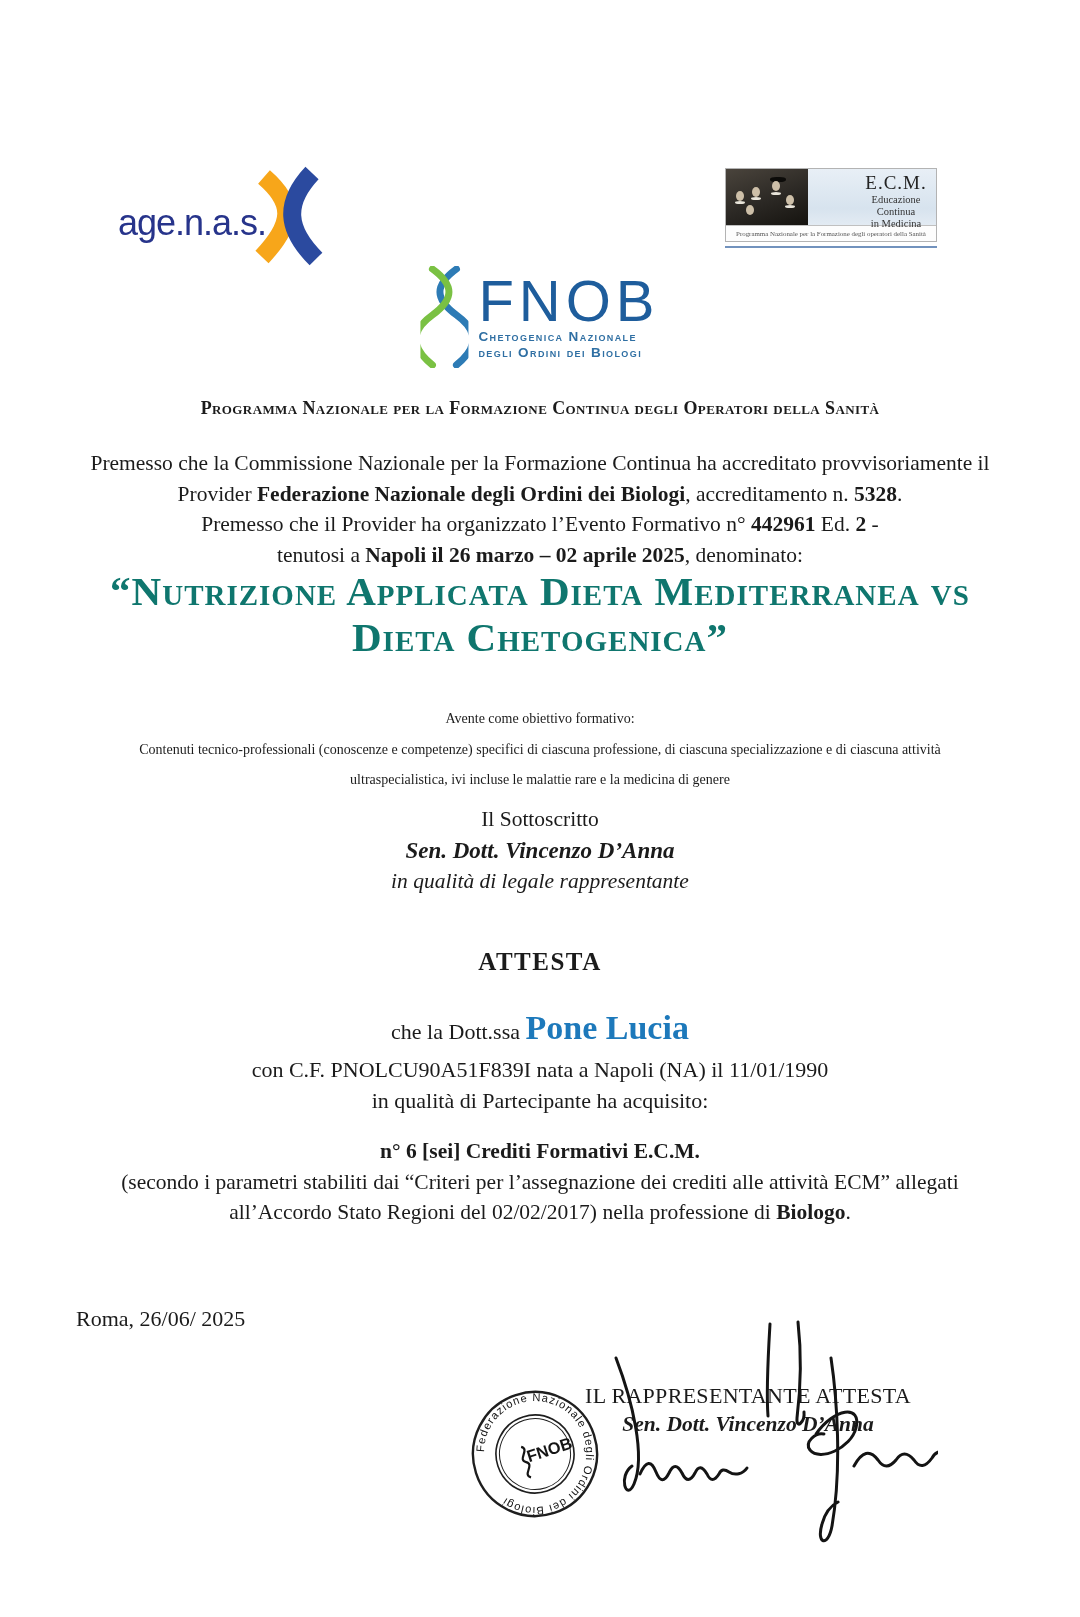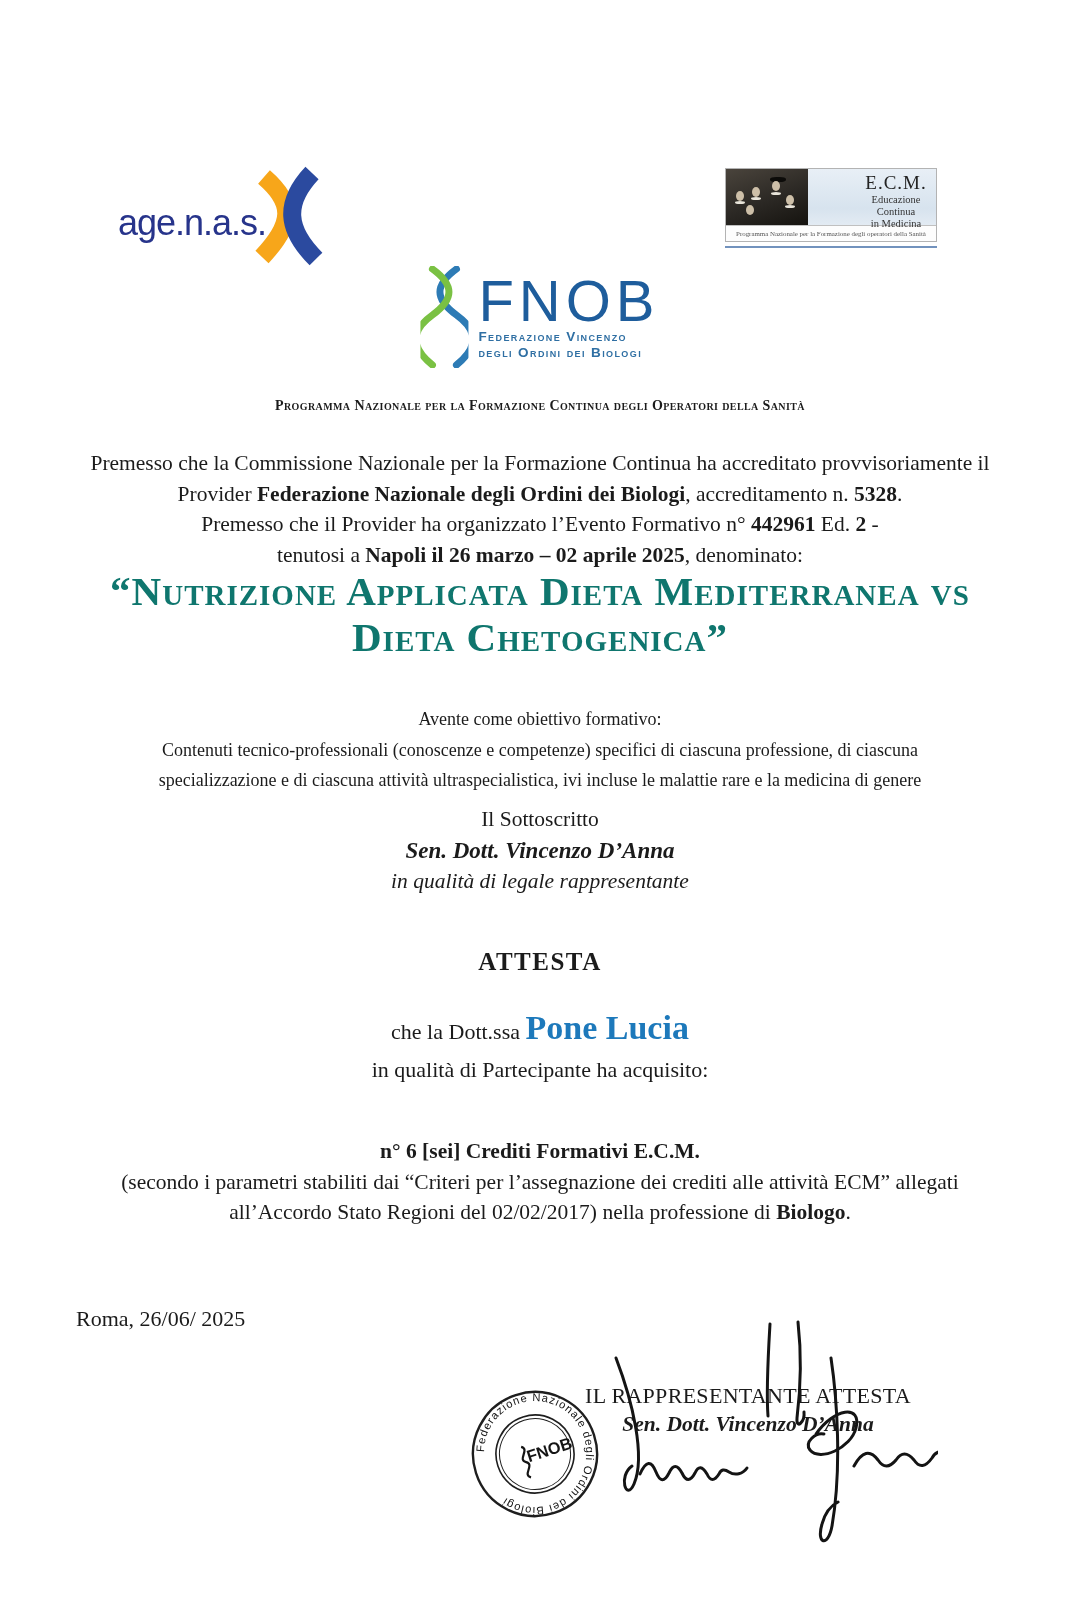--- a/index.html
+++ b/index.html
@@ -26,25 +26,25 @@
   .ecm-sub { font-size:10.5px; color:#333; line-height:12px; }
   .ecm-strip { background:#fdfdfd; border-top:1px solid #c0c0c0; font-size:6.9px; color:#555; text-align:center; line-height:15px; height:16px; white-space:nowrap; overflow:hidden; }
   .ecm-line { margin-top:4px; height:2px; background:#7292bd; }
 
   .fnob-logo { left:50%; top:266px; transform:translateX(-50%); display:flex; align-items:center; gap:10px; }
   .fnob-text-col { display:flex; flex-direction:column; }
   .fnob-acronym { font-family:"Liberation Sans", sans-serif; font-size:58px; line-height:56px; color:#1e5d9c; letter-spacing:5px; }
   .fnob-sub { font-variant:small-caps; font-family:"Liberation Sans", sans-serif; font-weight:bold; font-size:13.5px; line-height:16px; color:#2f6fa3; letter-spacing:1.4px; }
 
   
-  .heading { top:398px; font-size:14px; font-weight:bold; font-variant:small-caps; letter-spacing:.4px; }
+  .heading { top:398px; font-size:18px; font-weight:bold; font-variant:small-caps; letter-spacing:.4px; }
   .premise { top:448px; font-size:21.5px; line-height:30.5px; }
   .premise p { max-width:952px; margin:0 auto; }
   .course-title { top:568px; color:#0f766e; font-variant:small-caps; font-weight:bold; font-size:41px; line-height:46px; letter-spacing:1px; }
-  .objective { top:704px; font-size:18px; line-height:30.5px; }
+  .objective { top:704px; font-size:14px; line-height:30.5px; }
   .objective p { max-width:812px; margin:0 auto; }
   .undersigned { top:804px; font-size:21.5px; line-height:31px; }
   .undersigned .u-name { font-weight:bold; font-style:italic; font-size:23px; }
   .undersigned .u-role { font-style:italic; }
   .attesta { top:948px; font-weight:bold; font-size:25px; letter-spacing:1.5px; }
   .participant { top:1008px; font-size:22px; line-height:31px; }
   .participant .p-name { font-weight:bold; color:#1d79bb; font-size:34px; }
   .p-nameline { line-height:40px; margin-bottom:2px; }
   .credits { top:1136px; font-size:21.5px; line-height:30.5px; }
   .credits .c-bold { font-weight:bold; }
@@ -98,21 +98,21 @@
     <div class="ecm-line"></div>
   </div>
 
   <div class="abs fnob-logo">
     <svg width="48" height="102" viewBox="0 0 48 102">
       <path d="M36,3 C14,19 14,33 36,49 C58,65 58,81 36,99" stroke="#2d7bb5" stroke-width="7" fill="none" stroke-linecap="round"></path>
       <path d="M12,3 C34,19 34,33 12,49 C-10,65 -10,81 12,99" stroke="#7ac143" stroke-width="7" fill="none" stroke-linecap="round"></path>
     </svg>
     <div class="fnob-text-col">
       <div class="fnob-acronym">FNOB</div>
-      <div class="fnob-sub">Federazione Vincenzo</div>
+      <div class="fnob-sub">Chetogenica Nazionale</div>
       <div class="fnob-sub">degli Ordini dei Biologi</div>
     </div>
   </div>
 
   <div class="abs cline heading">Programma Nazionale per la Formazione Continua degli Operatori della Sanità</div>
 
   <div class="abs cline premise">
     <p><span>Premesso che la Commissione Nazionale per la Formazione Continua ha accreditato provvisoriamente il Provider </span><b>Federazione Nazionale degli Ordini dei Biologi</b><span>, accreditamento n. </span><b>5328</b><span>.</span></p>
     <p><span>Premesso che il Provider ha organizzato l’Evento Formativo n° </span><b>442961</b><span> Ed. </span><b>2</b><span> -</span></p>
     <p><span>tenutosi a </span><b>Napoli il 26 marzo – 02 aprile 2025</b><span>, denominato:</span></p>
@@ -131,20 +131,21 @@
   <div class="abs cline undersigned">
     <div>Il Sottoscritto</div>
     <div class="u-name">Sen. Dott. Vincenzo D’Anna</div>
     <div class="u-role">in qualità di legale rappresentante</div>
   </div>
 
   <div class="abs cline attesta">ATTESTA</div>
 
   <div class="abs cline participant">
     <div class="p-nameline"><span>che la Dott.ssa </span><span class="p-name">Pone Lucia</span></div>
+    <div>con C.F.  PNOLCU90A51F839I nata a Napoli (NA) il 11/01/1990</div>
     <div>in qualità di Partecipante ha acquisito:</div>
   </div>
 
   <div class="abs cline credits">
     <p class="c-bold">n° 6 [sei] Crediti Formativi E.C.M.</p>
     <p><span>(secondo i parametri stabiliti dai “Criteri per l’assegnazione dei crediti alle attività ECM” allegati all’Accordo Stato Regioni del 02/02/2017) nella professione di </span><b>Biologo</b><span>.</span></p>
   </div>
 
   <div class="abs roma">Roma, 26/06/ 2025</div>
 

